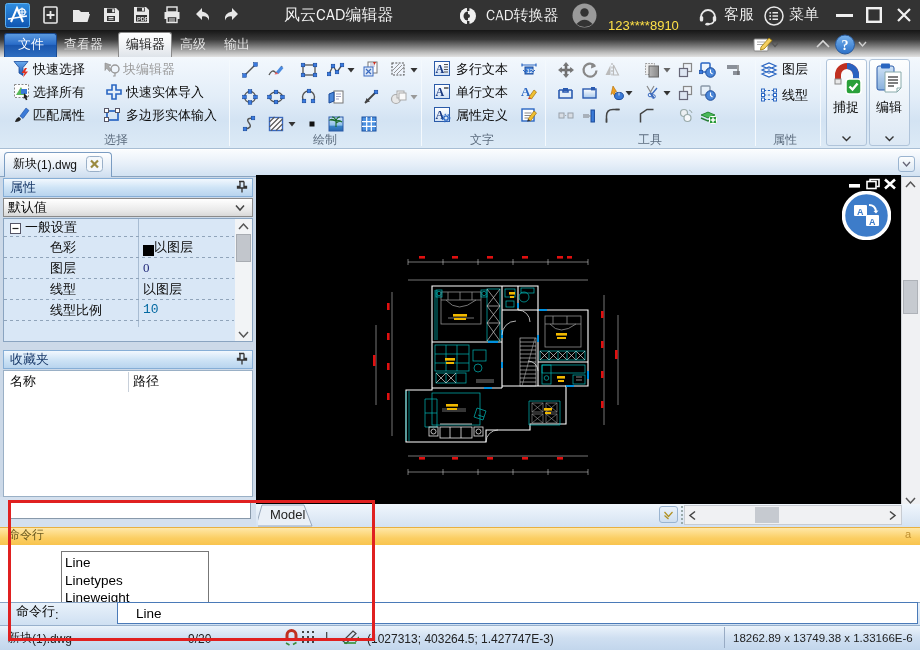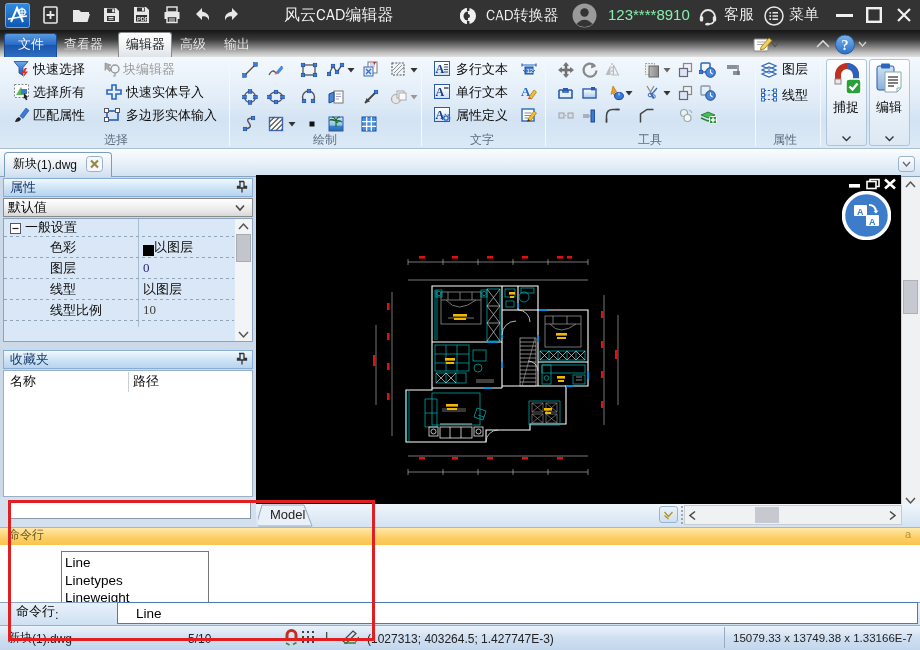--- a/index.html
+++ b/index.html
@@ -85,21 +85,21 @@
           <use href="#g8F6C" x="1882"></use>
           <use href="#g6362" x="2906"></use>
           <use href="#g5668" x="3930"></use>
         </g>
       </svg></div>
 <svg class="abs" style="left:572px;top:3px" width="25" height="25" viewBox="0 0 25 25">
 <circle cx="12.5" cy="12.5" r="12" fill="#9a9a9a"></circle>
 <circle cx="12.5" cy="9.5" r="4.2" fill="#333"></circle>
       <path d="M4.5 21 q8 -8.5 16 0 a12 12 0 0 1 -16 0 Z" fill="#333"></path>
 </svg>
-<div class="abs" style="left:608px;top:6px;color:#86efac;font-size:15px">123****8910</div>
+<div class="abs" style="left:608px;top:18px;color:#fde047;font-size:13px">123****8910</div>
 <svg class="abs" style="left:698px;top:7px" width="20" height="19" viewBox="0 0 20 19">
 <path d="M3 10 a7 7 0 0 1 14 0" fill="none" stroke="#e8e8e8" stroke-width="1.8"></path>
 <rect x="1.8" y="9" width="3.4" height="5.5" rx="1.5" fill="#e8e8e8"></rect>
       <rect x="14.8" y="9" width="3.4" height="5.5" rx="1.5" fill="#e8e8e8"></rect>
 <path d="M16 14 q-1 3 -5 3" fill="none" stroke="#e8e8e8" stroke-width="1.5"></path>
       <ellipse cx="9.5" cy="17.2" rx="2.2" ry="1.4" fill="#e8e8e8"></ellipse>
 </svg>
 <div class="abs" style="left:724px;top:6px"><svg class="ct " width="30" height="17" style="vertical-align:0.00px" viewBox="0 0 30 17">
         <g fill="#f0f0f0" transform="translate(0,13.20) scale(0.014648)">
           <use href="#g5BA2" x="0"></use>
@@ -757,21 +757,21 @@
       </g>
     </svg></div>
 <div class="abs" style="left:50px;top:303px"><svg class="ct " width="52" height="15" style="vertical-align:0.00px" viewBox="0 0 52 15">
       <g fill="#111" transform="translate(0,11.44) scale(0.012695)">
         <use href="#g7EBF" x="0"></use>
         <use href="#g578B" x="1024"></use>
         <use href="#g6BD4" x="2048"></use>
         <use href="#g4F8B" x="3072"></use>
       </g>
     </svg></div>
-<div class="abs" style="left:143px;top:302px;font-size:13px;color:#404040;font-family:Liberation Serif, serif">10</div>
+<div class="abs" style="left:143px;top:302px;font-size:13px;color:#0369a1;font-family:Liberation Mono, monospace">10</div>
 <div class="abs" style="left:235px;top:219px;width:17px;height:122px;background:#f2f4f6"></div>
 <svg class="abs" style="left:237px;top:222px" width="13" height="9" viewBox="0 0 13 9">
     <path d="M2 7 L6.5 2 L11 7" stroke="#555" stroke-width="1.5" fill="none"></path>
   </svg>
 <div class="abs" style="left:236px;top:234px;width:15px;height:28px;background:#c2c6cc;border:1px solid #a8acb2"></div>
 <svg class="abs" style="left:237px;top:330px" width="13" height="9" viewBox="0 0 13 9">
     <path d="M2 2 L6.5 7 L11 2" stroke="#555" stroke-width="1.5" fill="none"></path>
   </svg>
 <div class="abs" style="left:3px;top:350px;width:250px;height:19px;background:linear-gradient(180deg,#f2f8fe,#cfe4f6 50%,#b8d4ee);border:1px solid #86aed6"></div>
 <div class="abs" style="left:10px;top:352px"><svg class="ct " width="39" height="15" style="vertical-align:0.00px" viewBox="0 0 39 15">
@@ -1004,21 +1004,21 @@
     </svg><span style="font-size:13px;color:#111">:</span></div>
 <div class="abs" style="left:117px;top:602px;width:801px;height:22px;background:#fff;border:1px solid #4a7ab8"></div>
 <div class="abs" style="left:136px;top:606px;font-size:13.5px;color:#000">Line</div>
 <div class="abs" style="left:0;top:625px;width:920px;height:25px;background:linear-gradient(180deg,#ebf3fb,#cfdfF1 50%,#c2d6ec);border-top:1px solid #98b0cc"></div>
 <div class="abs" style="left:8px;top:631px"><svg class="ct " width="24" height="14" style="vertical-align:0.00px" viewBox="0 0 24 14">
       <g fill="#222" transform="translate(0,10.56) scale(0.011719)">
         <use href="#g65B0" x="0"></use>
         <use href="#g5757" x="1024"></use>
       </g>
     </svg><span style="font-size:12px;color:#222;position:relative;top:-2px">(1).dwg</span></div>
-<div class="abs" style="left:188px;top:632px;font-size:12px;color:#222">5/10</div>
+<div class="abs" style="left:188px;top:632px;font-size:12px;color:#222">9/20</div>
 <svg class="abs" style="left:283px;top:629px" width="16" height="17" viewBox="0 0 16 17">
 <path d="M4 10 V6 a4.5 4.5 0 0 1 9 0 V10" fill="none" stroke="#c03020" stroke-width="3"></path>
 <rect x="2.5" y="9" width="4" height="3" fill="#3a8a3a"></rect>
     <rect x="10.5" y="9" width="4" height="3" fill="#3a8a3a"></rect>
 <path d="M3 14 l3.5 2 M13.5 13.5 l-3.5 2" stroke="#3a8a3a" stroke-width="1.5"></path>
 </svg>
 <svg class="abs" style="left:301px;top:630px" width="15" height="15" viewBox="0 0 15 15">
     <g fill="#444">
       <rect x="1" y="1" width="2" height="2"></rect>
       <rect x="1" y="6" width="2" height="2"></rect>
@@ -1032,21 +1032,21 @@
     </g>
   </svg>
 <div class="abs" style="left:325px;top:629px;font-size:13px;color:#444">L</div>
 <svg class="abs" style="left:341px;top:629px" width="18" height="16" viewBox="0 0 18 16">
 <path d="M2 12 L12 2 l3 2.5 -10 10 Z" fill="none" stroke="#444" stroke-width="1.2"></path>
 <path d="M3 14 h12" stroke="#2a8a2a" stroke-width="1.5"></path>
     <path d="M13 10 l2 2 3 -4" stroke="#2a8a2a" stroke-width="1.5" fill="none"></path>
 </svg>
 <div class="abs" style="left:367px;top:632px;font-size:12px;color:#222">(1027313; 403264.5; 1.427747E-3)</div>
 <div class="abs" style="left:724px;top:627px;width:1px;height:21px;background:#98abc4"></div>
-<div class="abs" style="left:733px;top:632px;font-size:11.5px;color:#222;white-space:nowrap">15079.33 x 13749.38 x 1.33166E-7</div>
+<div class="abs" style="left:733px;top:632px;font-size:11.5px;color:#222;white-space:nowrap">18262.89 x 13749.38 x 1.33166E-6</div>
 <div class="abs" style="left:8px;top:500px;width:367px;height:141px;border:3px solid #e02020;"></div>
 <svg width="0" height="0" style="position:absolute">
 <defs>
 <path id="g98CE" d="M167 -800H786L780 -373Q779 -202 843 -96Q867 -54 901 -19Q901 -114 896 -208Q937 -204 978 -208Q972 -73 974 62Q974 78 963 89Q949 104 929 99Q921 99 913 95Q816 19 760 -94Q705 -206 707 -331L712 -512V-737H242L243 -190Q244 -134 233 -85Q365 -217 439 -343L266 -562L330 -614L481 -423Q528 -530 558 -627Q599 -608 644 -598Q592 -470 531 -358L693 -142L627 -94L487 -280Q381 -104 251 19Q235 -3 213 -17Q175 75 94 128Q74 88 32 72Q169 11 169 -190Z"></path>
 <path id="g4E91" d="M175 -383Q114 -383 53 -380Q56 -413 53 -446Q114 -443 175 -443H833Q894 -443 955 -446Q951 -413 955 -380Q894 -383 833 -383H485Q462 -345 394 -243L222 10L664 -26L726 -34L594 -240L661 -285L783 -98L898 95L828 135L761 23L669 28L120 80L115 20Q138 16 153 -3Q187 -50 266 -174Q344 -298 387 -383ZM840 -745Q836 -712 840 -679Q779 -682 718 -682H273Q212 -682 151 -679Q154 -712 151 -745Q212 -742 273 -742H718Q779 -742 840 -745Z"></path>
 <path id="g0043" d="M589 -219Q542 -26 386 5Q358 10 329 10Q172 10 94 -135Q43 -231 43 -358Q43 -527 131 -626Q209 -713 336 -713Q485 -713 555 -582Q578 -540 589 -488L506 -473Q465 -623 359 -637Q346 -639 333 -639Q205 -639 159 -492Q139 -428 139 -351Q139 -216 197 -134Q247 -63 329 -63Q462 -63 506 -225Q508 -231 509 -237Z"></path>
 <path id="g0041" d="M568 0H478L408 -205H147L85 0H11L239 -702H340ZM388 -271 281 -608 172 -271Z"></path>
 <path id="g0044" d="M636 -353Q636 -194 550 -93Q469 0 338 0H87V-702H309Q437 -702 512 -642Q532 -626 551 -603Q636 -504 636 -353ZM547 -353Q547 -477 482 -557Q432 -620 344 -628L304 -629H175V-75H304Q421 -75 478 -140Q487 -151 496 -164Q547 -242 547 -353Z"></path>
 <path id="g7F16" d="M687 21Q651 18 614 21Q617 -46 617 -114V-151H560L561 -22Q561 46 564 114Q528 110 491 114Q494 46 493 -22L492 -406H559V-401H953V21Q950 80 905 100Q867 120 816 120Q817 100 815 79H761V-151H684V-114Q684 -46 687 21ZM384 -717H675L597 -807L653 -855L736 -758L688 -717H943V-484L452 -485V-294Q454 -28 316 114Q288 83 247 81Q390 -36 385 -294ZM828 -193H886V-365H828ZM761 -193V-365H684V-193ZM617 -193V-365H559L560 -193ZM828 -151V41Q832 41 852 42Q873 42 880 37Q886 32 886 0V-151ZM452 -531H876V-671H451ZM50 39Q47 -8 25 -39Q78 -45 142 -60Q207 -76 355 -131L357 -92Q216 -36 157 -10Q98 16 50 39ZM160 -807Q192 -794 230 -787Q225 -767 214 -739Q204 -711 157 -606Q110 -501 92 -467L193 -479Q244 -564 267 -638Q298 -618 333 -605Q323 -579 306 -548Q288 -516 214 -402Q141 -288 115 -252L238 -272L284 -285V-238L244 -233L27 -191L21 -235Q37 -240 49 -254Q98 -314 168 -435L17 -413L12 -457Q27 -461 35 -475Q62 -519 101 -617Q150 -730 160 -807Z"></path>
 <path id="g8F91" d="M396 -421Q398 -445 396 -470Q441 -468 487 -468H882Q928 -468 973 -470Q971 -445 973 -421L866 -423V-82L986 -96Q985 -71 991 -47L866 -37V-11Q866 57 870 124Q833 120 797 124Q800 57 800 -11V-30L444 6Q399 10 354 17Q354 -8 349 -32L470 -42V-423Q433 -423 396 -421ZM800 -160H536V-49L800 -75ZM800 -201V-280H536V-201ZM800 -325V-423H536V-325ZM532 -730V-593H798V-730ZM864 -774Q852 -661 864 -548H466Q478 -661 466 -774ZM185 -832Q216 -818 253 -810Q230 -748 210 -684L206 -671H290Q334 -671 378 -673Q376 -649 378 -625Q334 -627 290 -627H192L118 -393H207V-415Q207 -482 204 -548Q240 -545 276 -548Q273 -482 273 -415V-393H411V-349H273V-193Q339 -206 422 -225L421 -186L273 -149V2Q273 69 276 135Q240 132 204 135Q207 69 207 2V-132L151 -117Q89 -99 29 -80Q29 -127 9 -160Q112 -164 207 -181V-349H36L123 -627L7 -625Q10 -649 7 -673L137 -671L148 -704Q168 -768 185 -832Z"></path>

